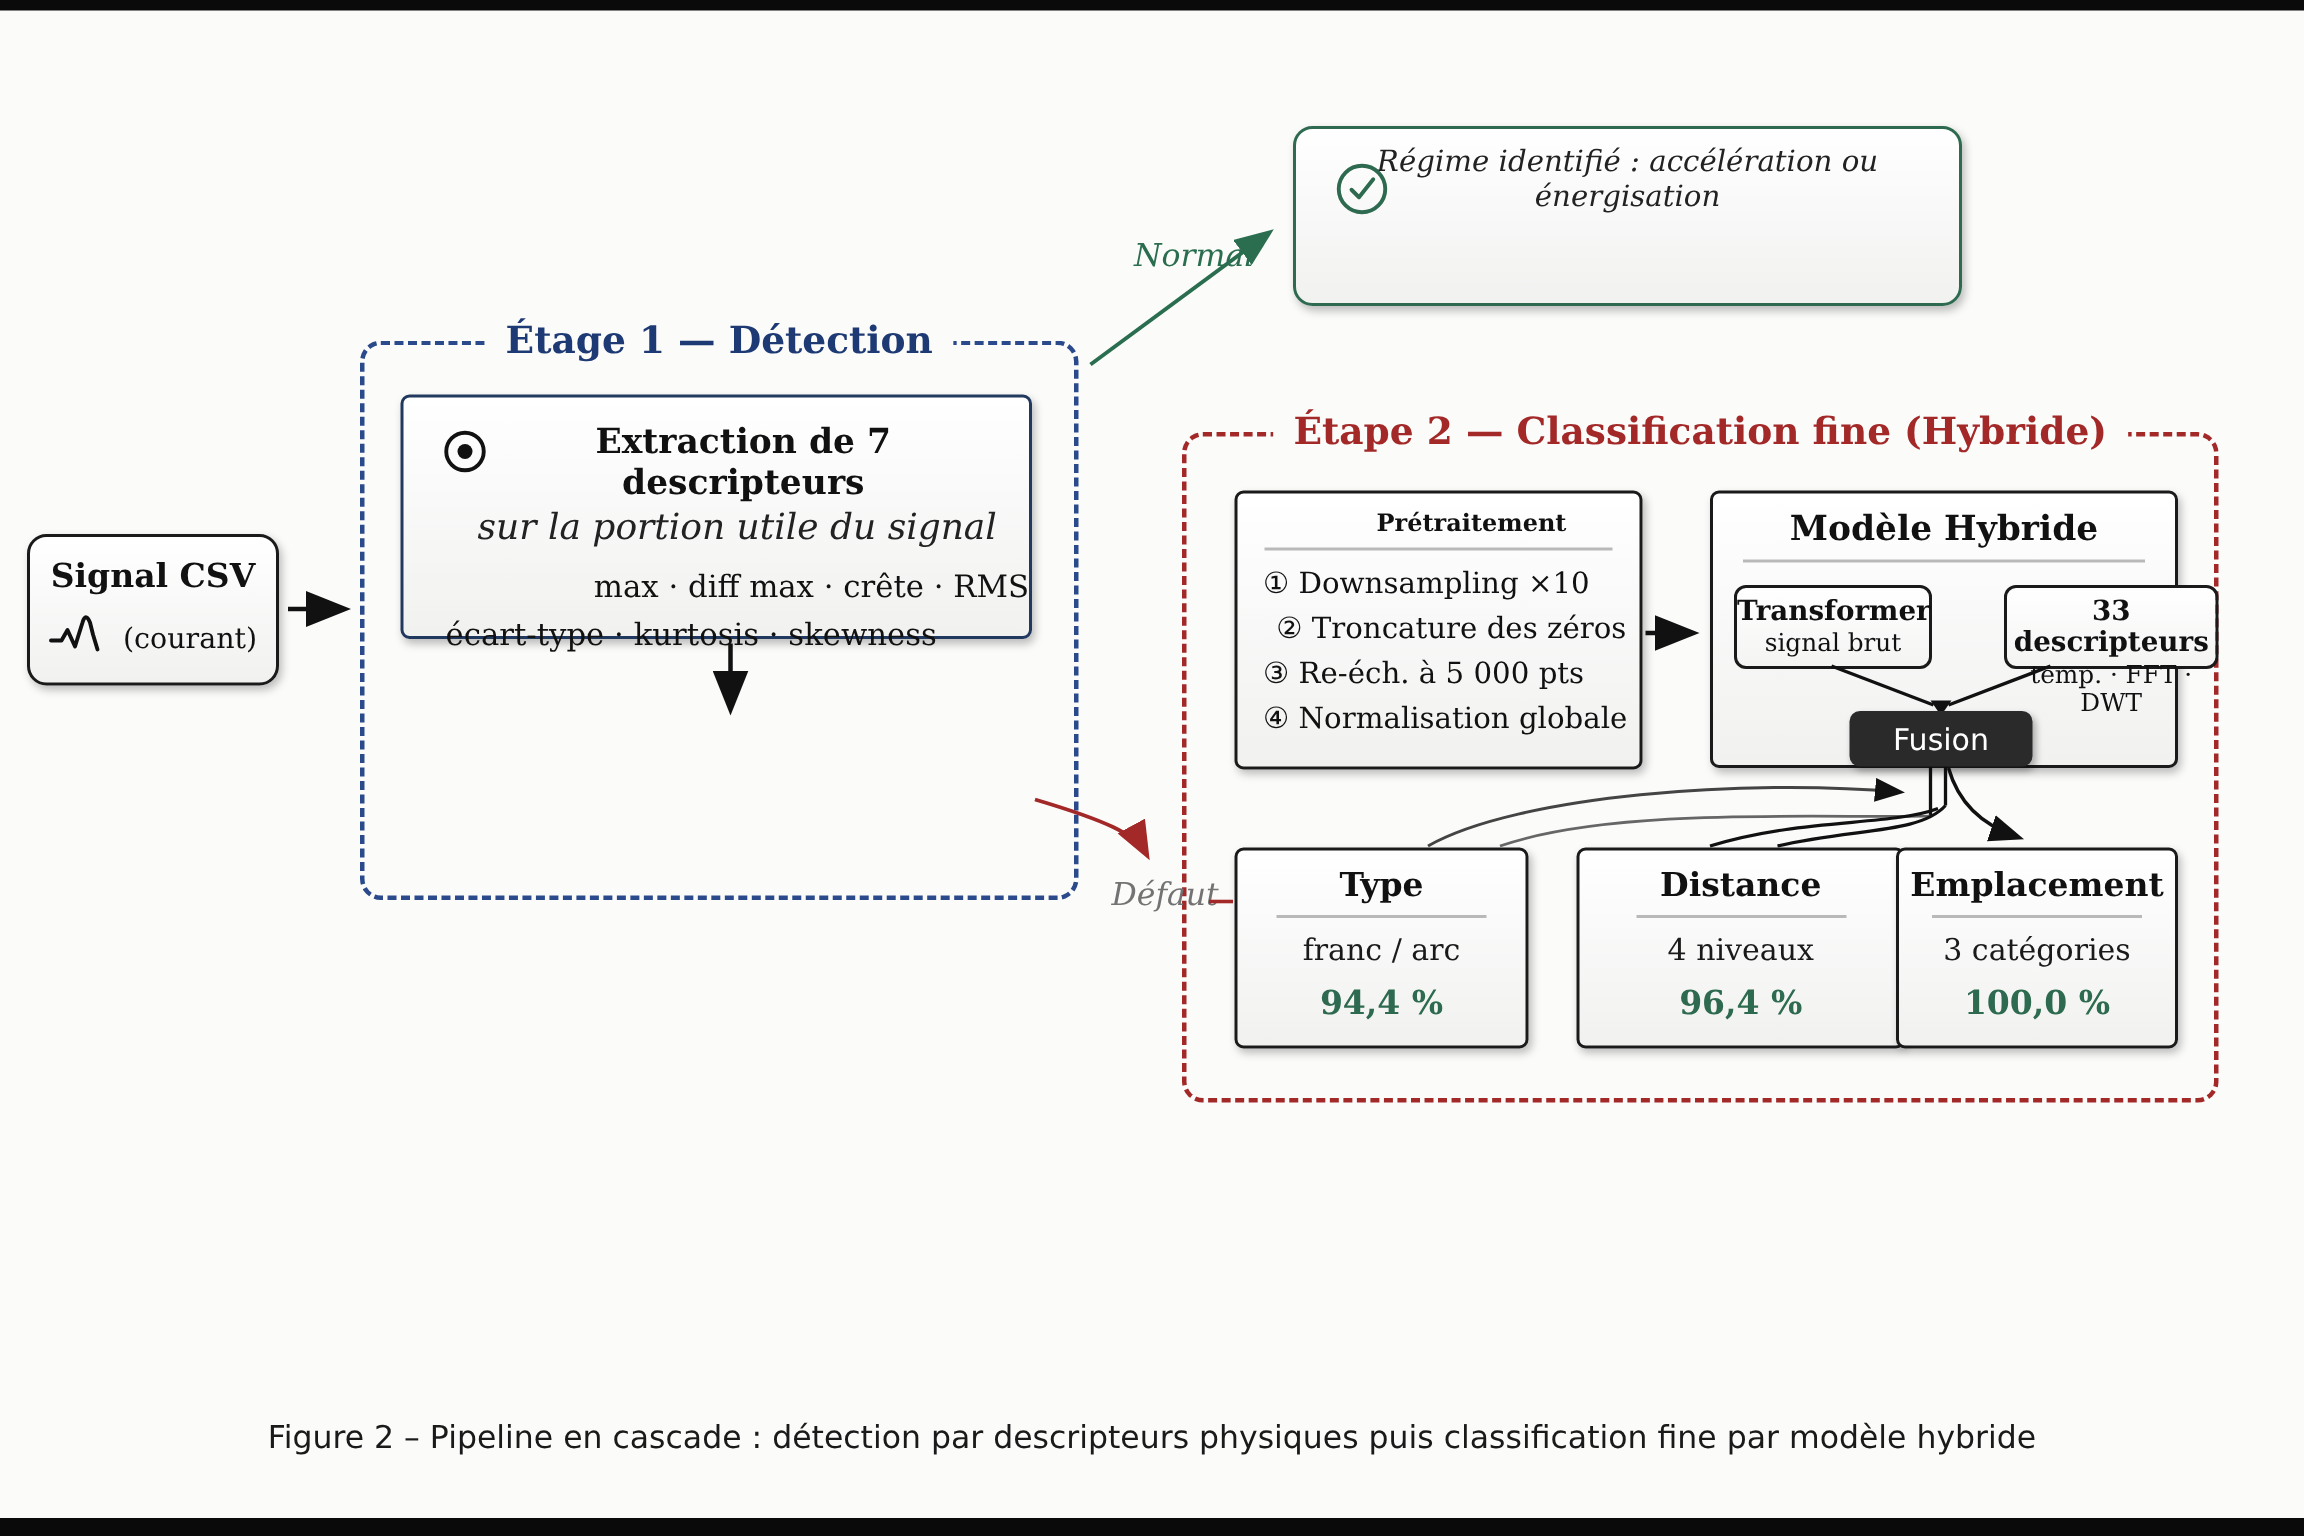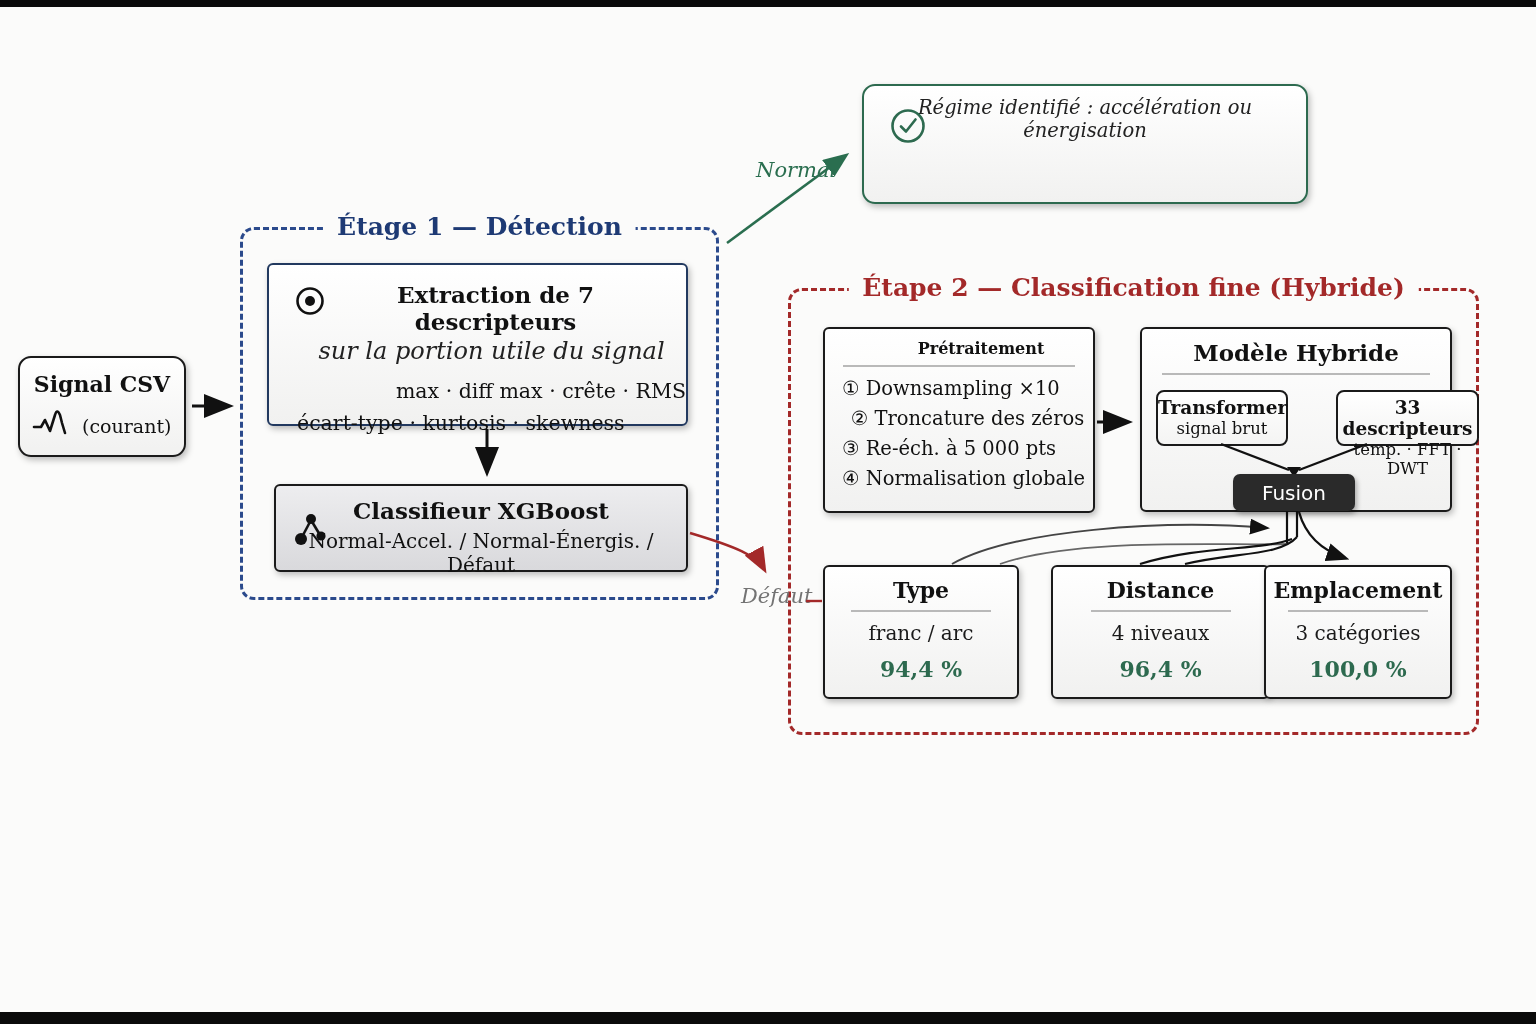--- a/index.html
+++ b/index.html
@@ -79,33 +79,20 @@
         <circle cx="16" cy="16" r="12.5" fill="none" stroke="#111" stroke-width="2.6"></circle>
         <circle cx="16" cy="16" r="5" fill="#111"></circle>
       </svg>
     </span>
     <div class="ctr bold" style="font-size:23px;margin:16px 10px 0 46px;">Extraction de 7 descripteurs</div>
     <div class="ctr ital" style="font-size:24px;margin-top:2px;color:#222;padding-left:28px;">sur la portion utile du signal</div>
     <div style="font-size:20.5px;margin:14px 0 0 28px;text-align:right;">max · diff max · crête · RMS</div>
     <div style="font-size:20.5px;margin:8px 0 0 28px;">écart-type · kurtosis · skewness</div>
   </div>
 
-  <div class="box" style="left:274px;top:484px;width:414px;height:88px;background:linear-gradient(180deg,#ededef,#d9d9dc);">
-    <span class="abs" style="left:18px;top:27px;">
-      <svg width="34" height="34" viewBox="0 0 34 34">
-        <line x1="17" y1="7" x2="8" y2="24" stroke="#111" stroke-width="2.6"></line>
-        <line x1="17" y1="7" x2="26" y2="22" stroke="#111" stroke-width="2.6"></line>
-        <circle cx="17" cy="6" r="5" fill="#111"></circle>
-        <circle cx="7" cy="26" r="6" fill="#111"></circle>
-        <circle cx="27" cy="23" r="4.6" fill="#111"></circle>
-      </svg>
-    </span>
-    <div class="ctr bold" style="font-size:23px;margin-top:11px;">Classifieur XGBoost</div>
-    <div class="ctr" style="font-size:20px;margin-top:5px;">Normal-Accel. / Normal-Énergis. / Défaut</div>
-  </div>
 
   <div class="box" style="left:862px;top:84px;width:446px;height:120px;border-color:#2d6a4f;border-radius:13px;">
     <span class="abs" style="left:25px;top:21px;">
       <svg width="38" height="38" viewBox="0 0 38 38">
         <circle cx="19" cy="19" r="15.5" fill="none" stroke="#2d6a4f" stroke-width="2.6"></circle>
         <path d="M12,19.5 L17,24.5 L26.5,12.5" fill="none" stroke="#2d6a4f" stroke-width="2.6" stroke-linecap="round" stroke-linejoin="round"></path>
       </svg>
     </span>
     <div class="ctr ital" style="font-size:19.5px;margin-top:10px;color:#222;">Régime identifié : accélération ou énergisation</div>
   </div>
@@ -155,20 +142,21 @@
   <div class="box head-box" style="left:1264px;top:565px;width:188px;height:134px;">
     <div class="head-title">Emplacement</div>
     <div class="sep head-sep"></div>
     <div class="head-sub">3 catégories</div>
     <div class="head-acc">100,0 %</div>
   </div>
 
   <div class="abs ital" style="left:756px;top:158px;font-size:21px;color:#2a6e4f;">Normal</div>
   <div class="abs ital" style="left:741px;top:584px;font-size:21px;color:#737373;">Défaut</div>
 
+  <div id="caption">Figure 2 – Pipeline en cascade : détection par descripteurs physiques puis classification fine par modèle hybride</div>
 
   <svg id="arrow-layer" width="1536" height="1024" viewBox="0 0 1536 1024">
     <defs>
       <marker id="ah-black" markerWidth="10" markerHeight="8" refX="8" refY="4" orient="auto">
         <path d="M0,0 L10,4 L0,8 Z" fill="#111"></path>
       </marker>
       <marker id="ah-green" markerWidth="10" markerHeight="8" refX="8" refY="4" orient="auto">
         <path d="M0,0 L10,4 L0,8 Z" fill="#2a6e4f"></path>
       </marker>
       <marker id="ah-red" markerWidth="10" markerHeight="8" refX="8" refY="4" orient="auto">

